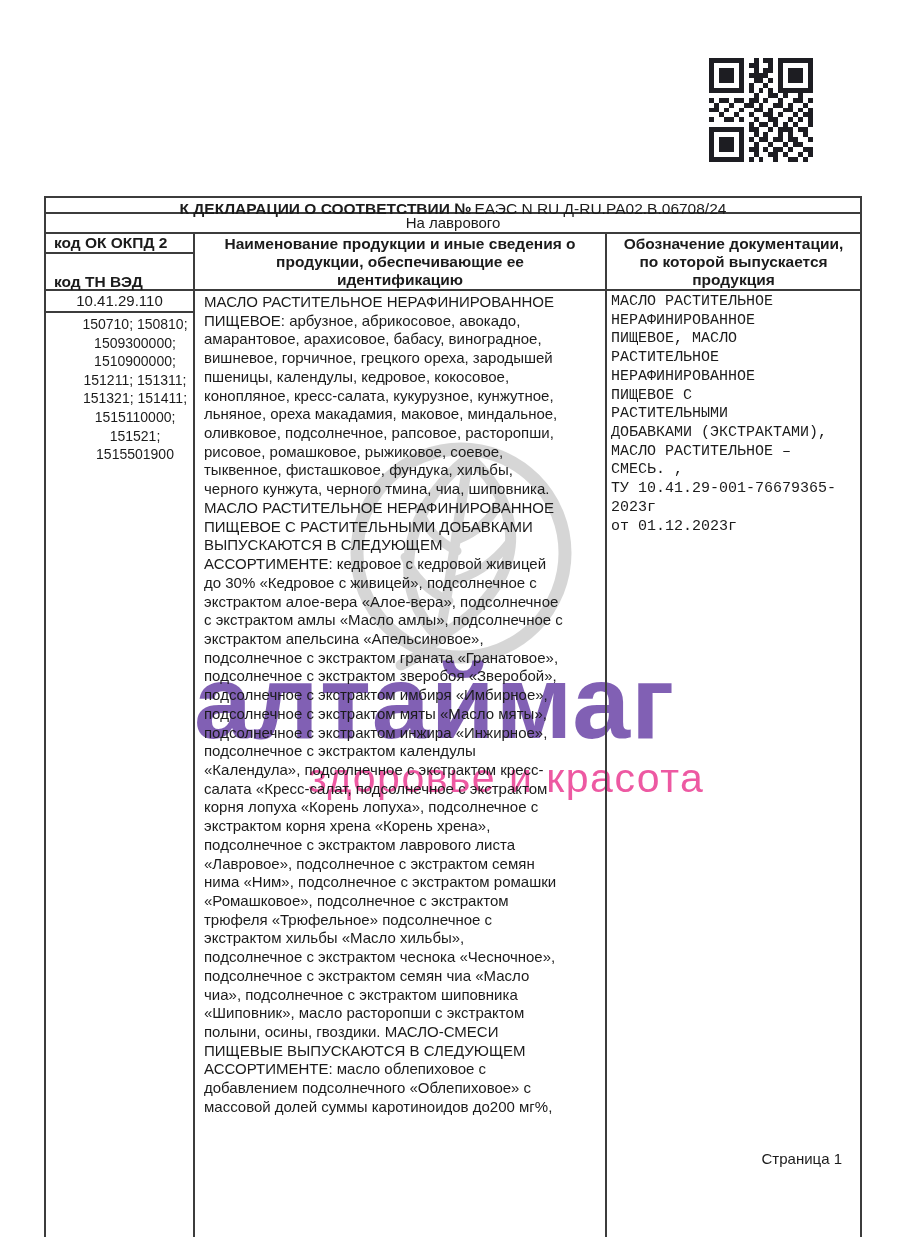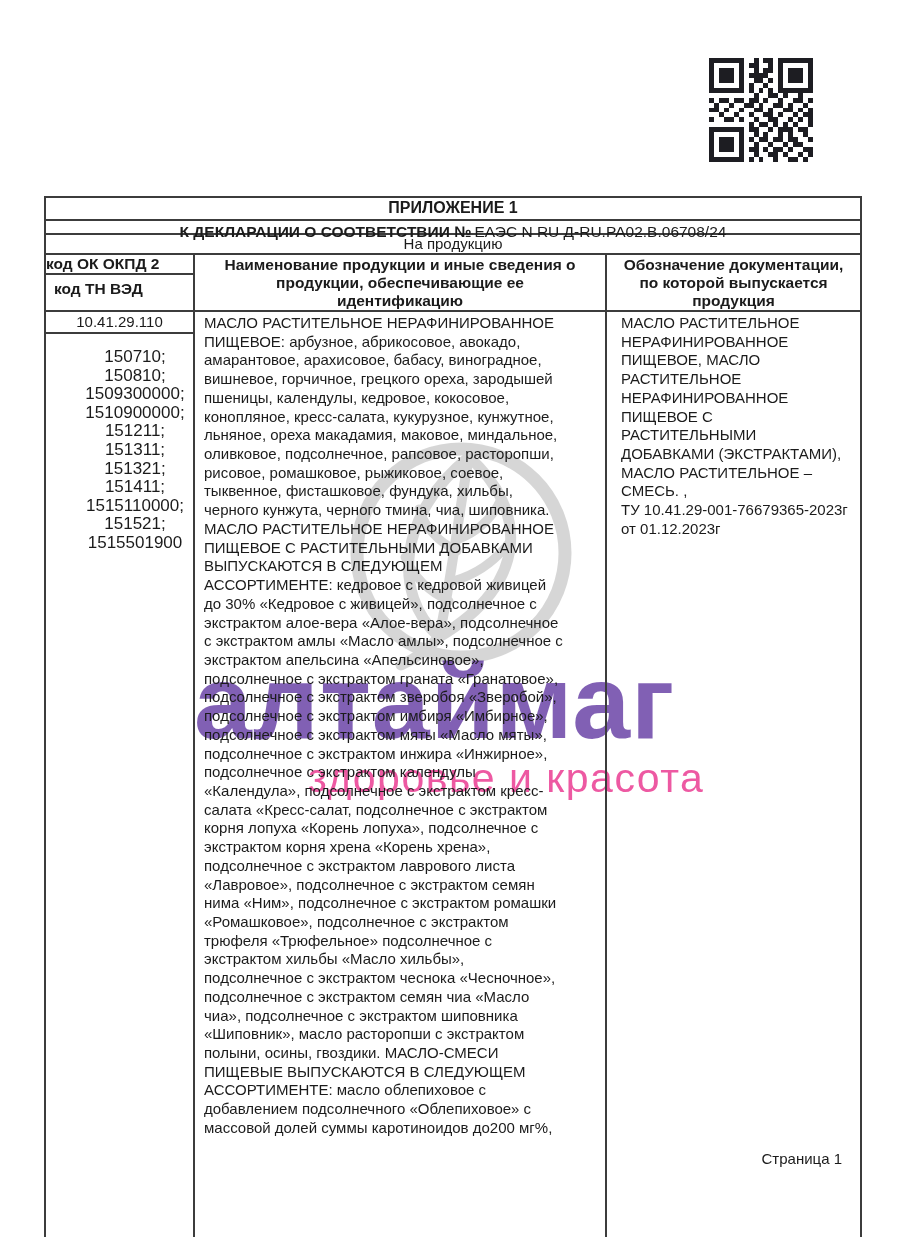--- a/index.html
+++ b/index.html
@@ -36,28 +36,28 @@
   .r-title{height:21px;line-height:20px;text-align:center;font-weight:bold;font-size:16px;}
   .r-decl{height:14px;line-height:21px;text-align:center;font-size:15.5px;}
   .r-decl .b{font-weight:bold;margin-right:3px;}
   .r-sub{height:20px;line-height:18px;text-align:center;font-size:15px;}
   .cols{display:flex;align-items:stretch;}
   .c1{flex:0 0 147px;box-sizing:border-box;}
   .c2{flex:0 0 412px;border-left:2px solid #3c3c3c;box-sizing:border-box;}
   .c3{flex:1 1 auto;border-left:2px solid #3c3c3c;box-sizing:border-box;}
   .r-head{height:57px;}
   .hdr{font-weight:bold;font-size:15.5px;line-height:18px;text-align:center;white-space:pre-line;padding-top:1px;}
-  .h-okpd{height:18px;line-height:18px;border-bottom:2px solid #3c3c3c;font-weight:bold;font-size:15.5px;}
-  .h-tnved{line-height:19px;padding-top:4px;font-weight:bold;font-size:15.5px;padding-left:8px;}
+  .h-okpd{height:18px;line-height:18px;border-bottom:2px solid #3c3c3c;font-weight:bold;font-size:15.5px;padding-left:8px;}
+  .h-tnved{line-height:19px;padding-top:18px;font-weight:bold;font-size:15.5px;padding-left:8px;}
   .r-body{height:1072px;}
   .pre{white-space:pre-line;}
   .okpd-val{height:20px;line-height:20px;border-bottom:2px solid #3c3c3c;text-align:center;font-size:15px;}
-  .tnved-vals{padding-top:14px;text-align:center;font-size:17px;line-height:18.6px;margin-left:31px;}
+  .tnved-vals{padding-top:2px;text-align:center;font-size:14px;line-height:18.6px;margin-left:31px;}
   .body-text{font-size:15px;line-height:18.72px;padding:2px 5px 0 9px;}
-  .c3 .body-text{padding:2px 3px 0 14px;}
+  .c3 .body-text{padding:2px 3px 0 4px;font-family:Liberation Mono, monospace;}
 
   .page-num{position:absolute;right:58px;top:1150px;font-size:15px;z-index:2;}
 </style>
 </head>
 <body>
 
 <div class="layer wm">
   <svg class="wm-logo" viewBox="-125 -125 250 250" xmlns="http://www.w3.org/2000/svg">
     <g fill="none" stroke="currentColor" stroke-linecap="round">
       <circle cx="0" cy="0" r="104" stroke-width="13"></circle>
@@ -84,25 +84,24 @@
       <rect x="16" y="2" width="3" height="3"></rect>
   </g>
   <g>
     <path fill-rule="evenodd" d="M0 14h7v7H0z M1 15h5v5H1z"></path>
       <rect x="2" y="16" width="3" height="3"></rect>
   </g>
   <path d="M9 0h1v1H9z M11 0h2v1h-2z M8 1h2v1H8z M12 1h1v2h-1z M9 2h1v2H9z M11 2h1v1h-1z M8 3h1v1H8z M10 3h2v1h-2z M9 4h2v1H9z M12 4h1v1h-1z M8 5h1v1H8z M11 5h1v1h-1z M8 6h1v1H8z M10 6h1v1h-1z M12 6h1v1h-1z M9 7h1v1H9z M12 7h2v1h-2z M15 7h1v1h-1z M18 7h1v1h-1z M0 8h1v1H0z M2 8h2v1H2z M5 8h1v1H5z M6 8h1v1H6z M8 8h2v1H8z M11 8h1v1h-1z M14 8h1v1h-1z M17 8h2v1h-2z M20 8h1v1h-1z M1 9h1v1H1z M4 9h1v1H4z M7 9h2v1H7z M10 9h1v1h-1z M13 9h2v1h-2z M16 9h1v1h-1z M19 9h1v1h-1z M0 10h2v1H0z M3 10h1v1H3z M6 10h1v1H6z M9 10h2v1H9z M12 10h1v1h-1z M15 10h2v1h-2z M18 10h1v1h-1z M20 10h1v1h-1z M2 11h1v1H2z M5 11h1v1H5z M8 11h1v1H8z M11 11h2v1h-2z M14 11h1v1h-1z M17 11h1v1h-1z M19 11h2v1h-2z M0 12h1v1H0z M3 12h2v1H3z M6 12h1v1H6z M9 12h1v1H9z M12 12h2v1h-2z M16 12h1v1h-1z M18 12h1v1h-1z M20 12h1v1h-1z M8 13h1v1H8z M10 13h2v1h-2z M13 13h1v1h-1z M15 13h1v1h-1z M17 13h1v1h-1z M20 13h1v1h-1z M8 14h2v1H8z M12 14h1v1h-1z M14 14h3v1h-3z M18 14h2v1h-2z M9 15h1v1H9z M11 15h1v1h-1z M14 15h1v2h-1z M16 15h1v1h-1z M19 15h1v1h-1z M8 16h1v1H8z M10 16h2v1h-2z M13 16h1v1h-1z M16 16h2v1h-2z M20 16h1v1h-1z M9 17h1v1H9z M12 17h1v1h-1z M15 17h1v1h-1z M17 17h2v1h-2z M8 18h2v1H8z M11 18h1v1h-1z M13 18h2v1h-2z M16 18h1v1h-1z M19 18h2v1h-2z M9 19h1v1H9z M12 19h2v1h-2z M15 19h1v1h-1z M18 19h1v1h-1z M20 19h1v1h-1z M8 20h1v1H8z M10 20h1v1h-1z M13 20h1v1h-1z M16 20h2v1h-2z M19 20h1v1h-1z"></path>
 </svg>
 
 <div class="doc-table">
-  <div class="row r-title">ПРИЛОЖЕНИЕ 1</div>
   <div class="row r-decl">
     <span class="b">К ДЕКЛАРАЦИИ О СООТВЕТСТВИИ №</span><span>ЕАЭС N RU Д-RU.РА02.В.06708/24</span>
   </div>
-  <div class="row r-sub">На продукцию</div>
+  <div class="row r-sub">На лаврового</div>
 
   <div class="row cols r-head">
     <div class="c1">
       <div class="h-okpd">код ОК ОКПД 2</div>
       <div class="h-tnved">код ТН ВЭД</div>
     </div>
     <div class="c2 hdr">Наименование продукции и иные сведения о
 продукции, обеспечивающие ее
 идентификацию</div>
     <div class="c3 hdr">Обозначение документации,

